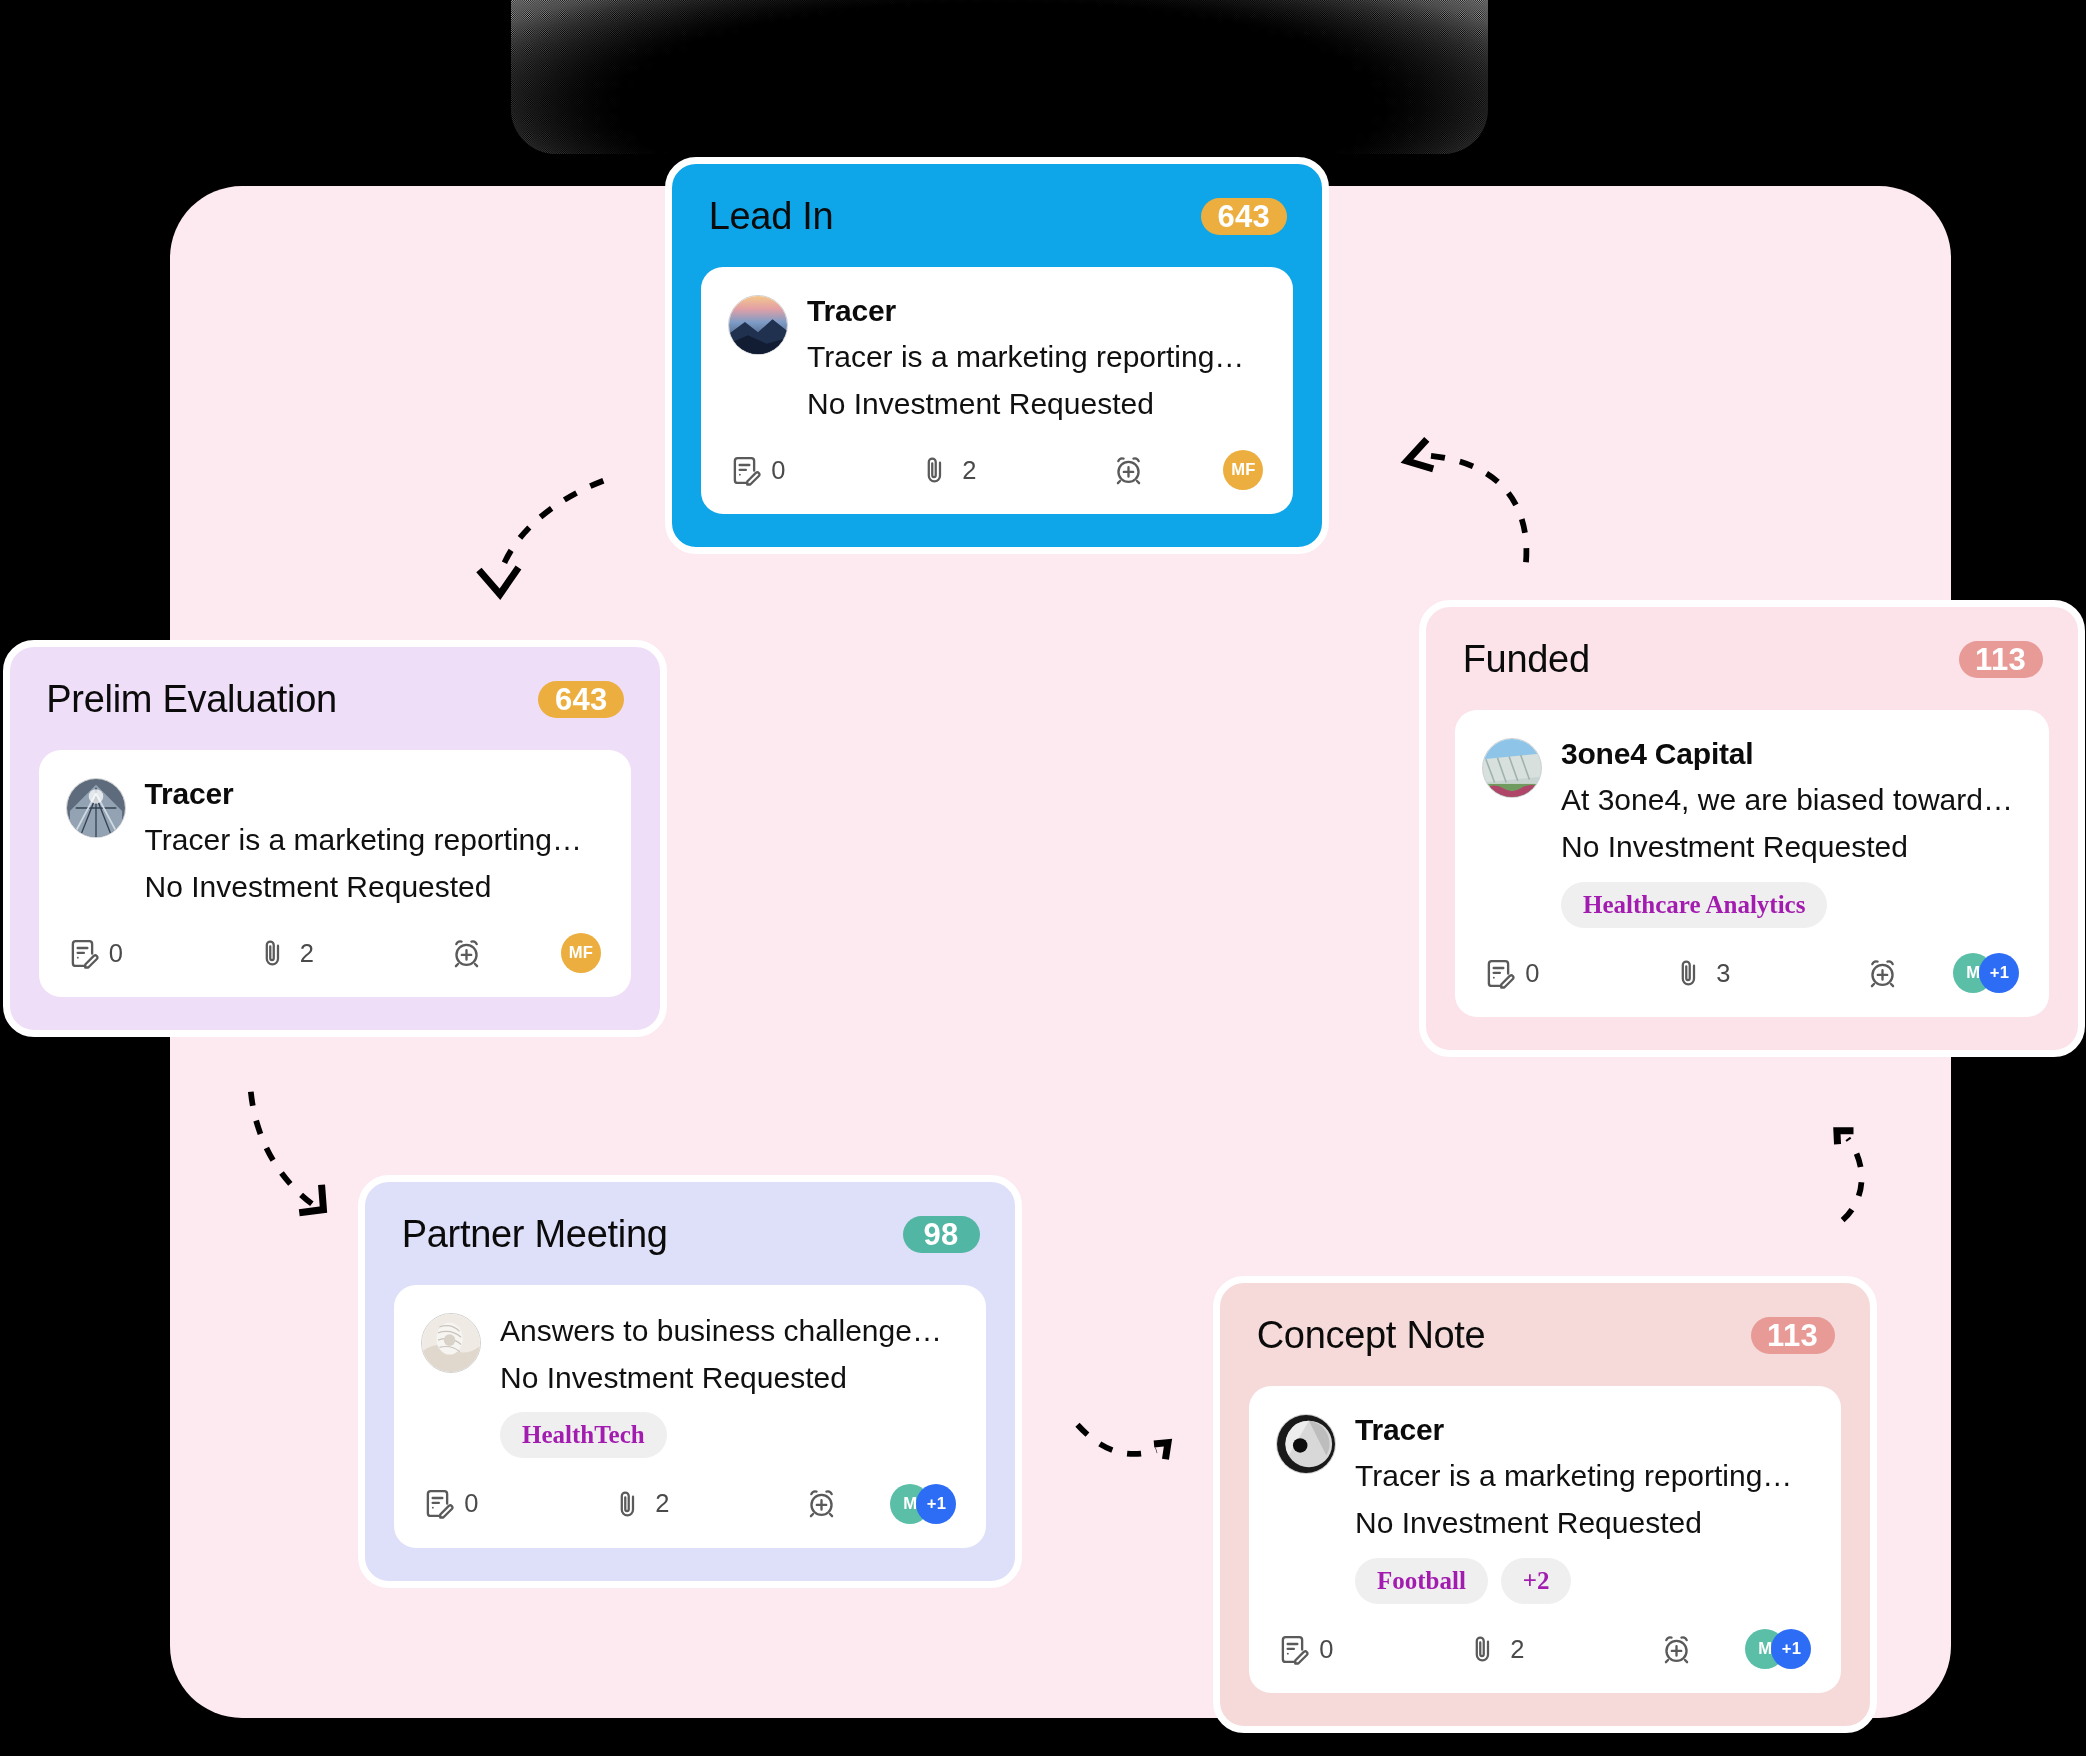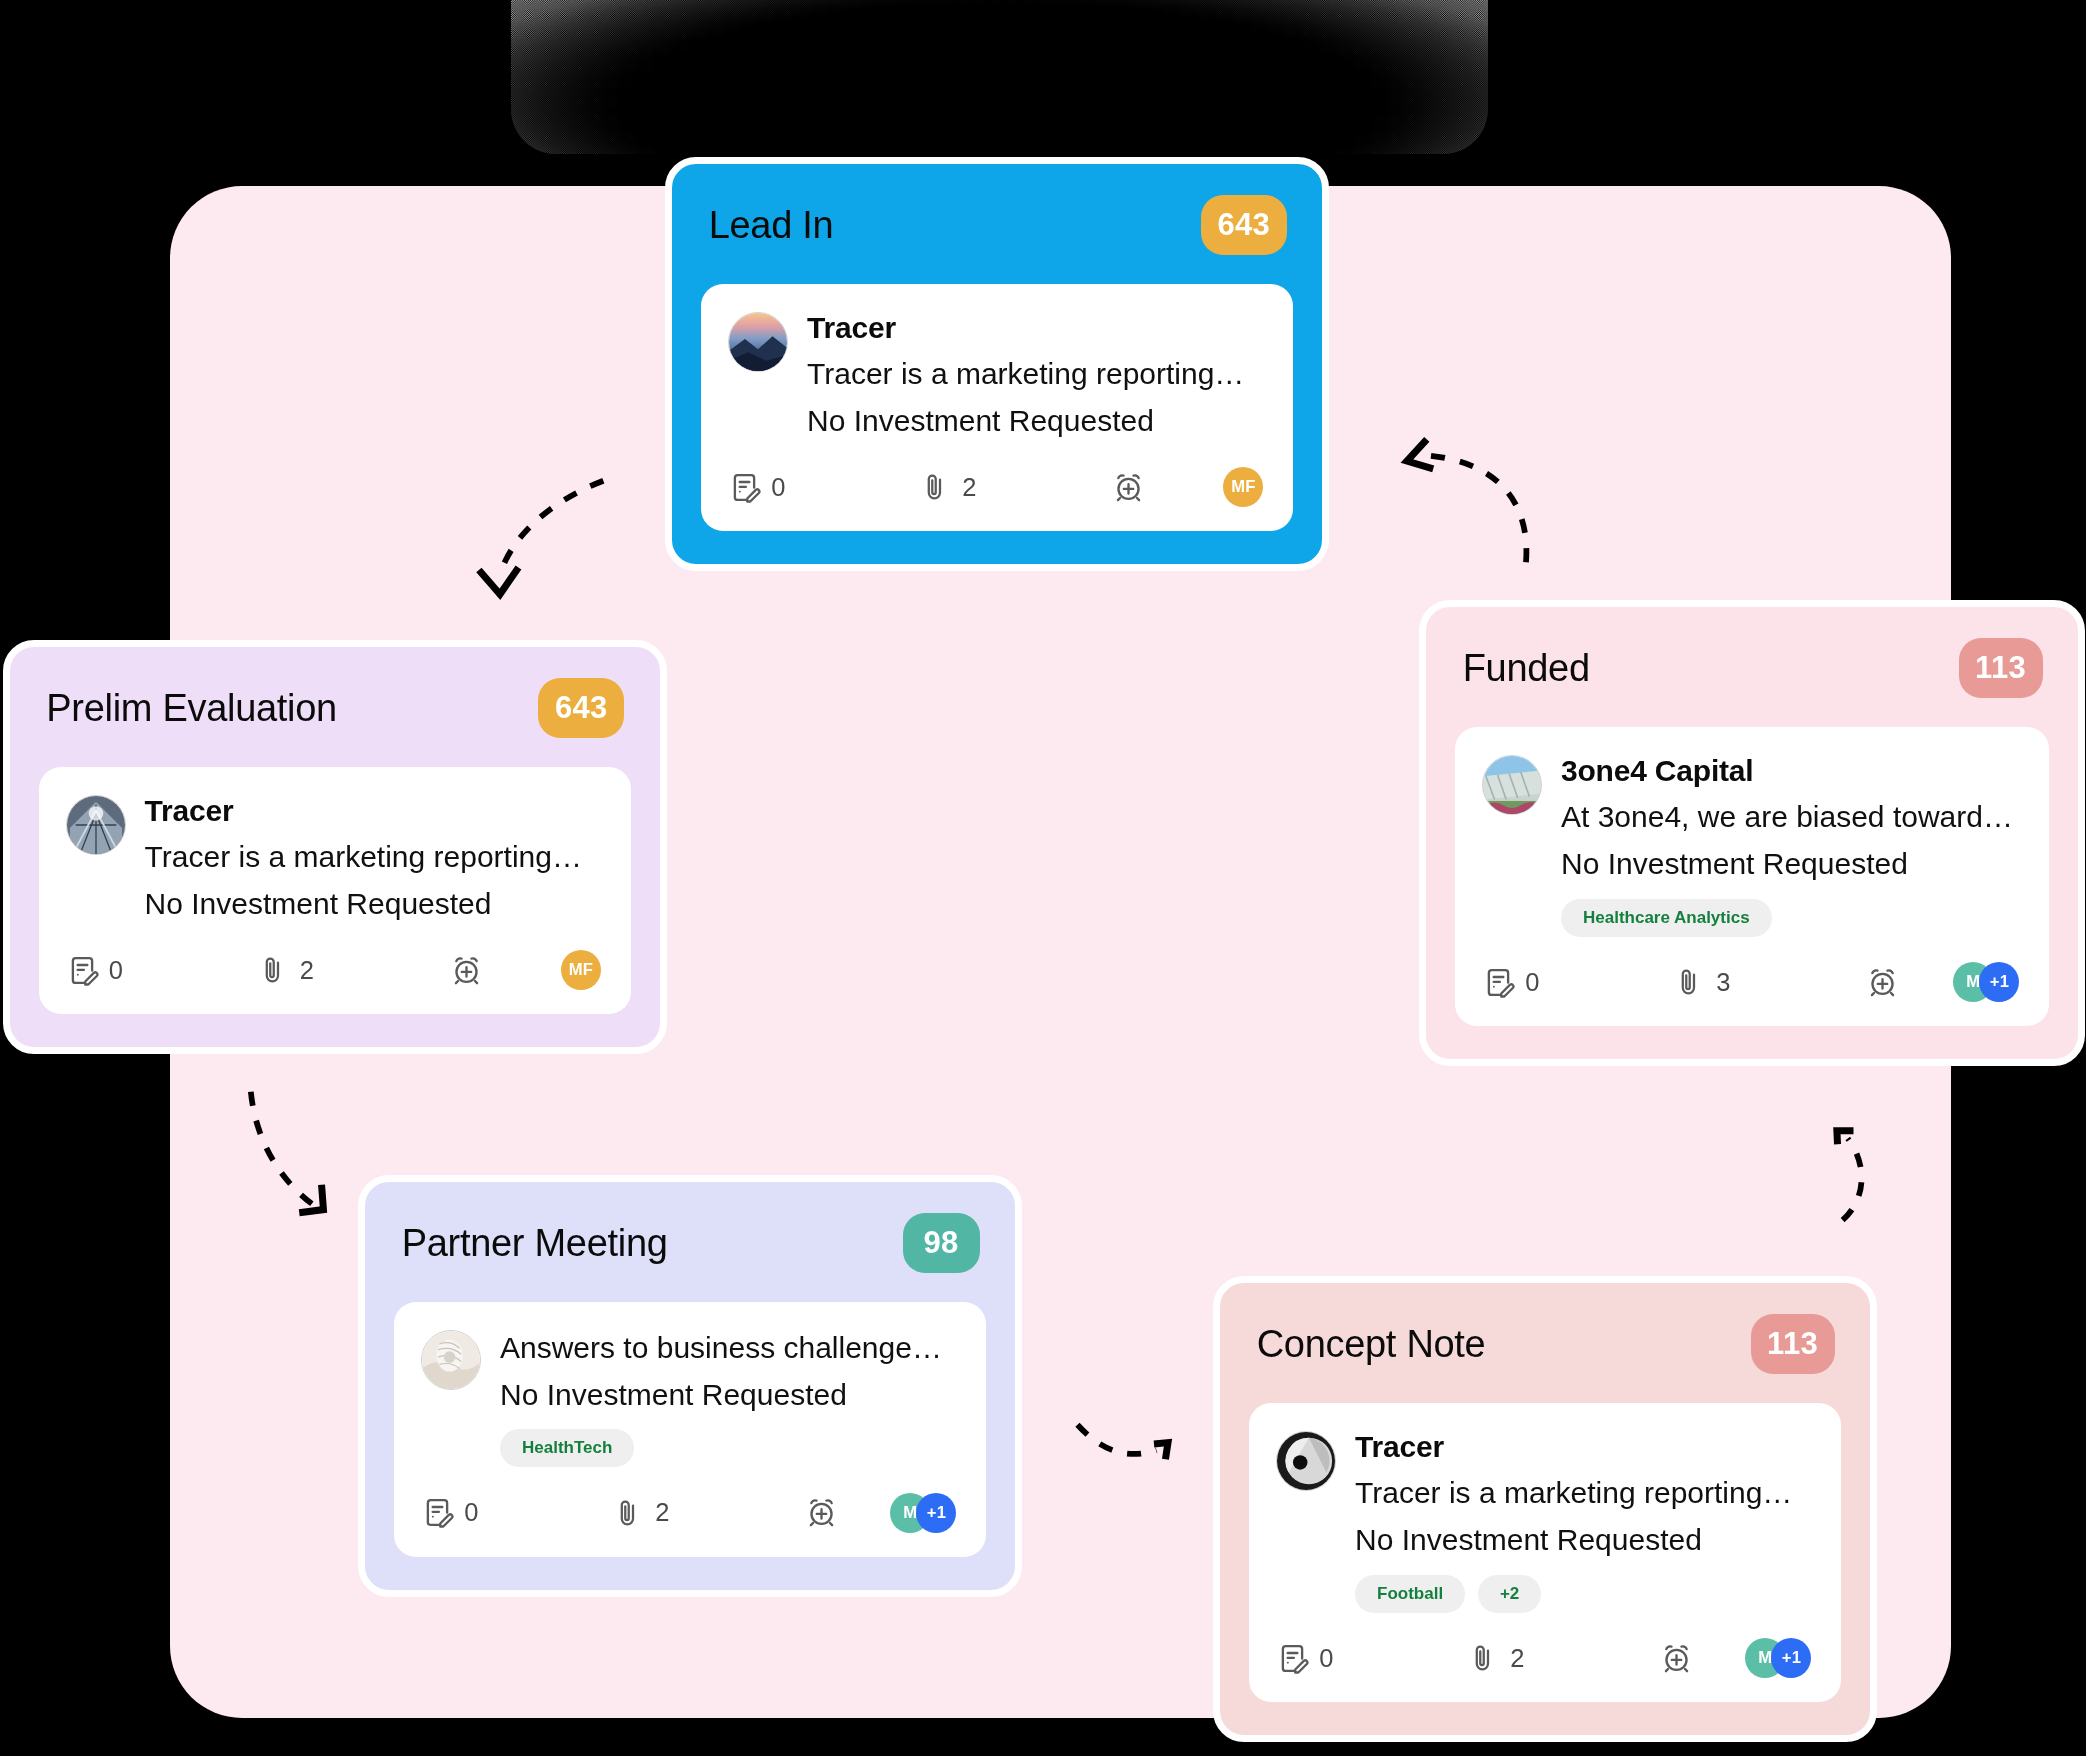--- a/index.html
+++ b/index.html
@@ -46,21 +46,21 @@
   }
   .col-head {
     display: flex; align-items: center; justify-content: space-between;
     gap: 15.3px; margin-bottom: 29px; padding: 0 6.4px 0 7.7px;
   }
   .col-title {
     font-size: 38px; font-weight: 400; color: #0b0b0b;
     letter-spacing: -0.3px; white-space: nowrap;
   }
   .count-badge {
-    min-width: 77px; height: 60px; border-radius: 22px;
+    min-width: 77px; height: 37px; border-radius: 22px;
     display: flex; align-items: center; justify-content: center;
     color: #fff; font-size: 31px; font-weight: 700; padding: 0 16.6px;
     letter-spacing: 0.3px;
   }
 
   
   .deal {
     background: #fff; border-radius: 22px; padding: 25.5px 27px 24px 27px;
   }
   .deal-top { display: flex; gap: 19px; }
@@ -74,23 +74,24 @@
     font-size: 30px; font-weight: 700; color: #0b0b0b;
     line-height: 1.18; margin-bottom: 9px; letter-spacing: -0.2px;
   }
   .deal-desc, .deal-inv {
     font-size: 30px; color: #101010; line-height: 1.36; white-space: nowrap;
     overflow: hidden; text-overflow: ellipsis;
   }
   .deal-desc { margin-bottom: 6.4px; }
   .tags { display: flex; gap: 12.8px; margin-top: 14px; flex-wrap: wrap; }
   .tag {
-    background: #EFEFEF; color: #15803d; border-radius: 25.5px;
-    padding: 9px 22px; font-size: 17px; font-weight: 600;
+    background: #EFEFEF; color: #a21caf; border-radius: 25.5px;
+    padding: 9px 22px; font-size: 25px; font-weight: 600;
     white-space: nowrap;
+    font-family: Liberation Serif, serif;
   }
   .deal-foot {
     display: flex; align-items: center; margin-top: 25.5px; padding-right: 2.6px;
   }
   .metric { display: flex; align-items: center; gap: 10.2px; }
   .metric svg { display: block; }
   .metric-val { font-size: 25.5px; color: #4a4a4a; font-weight: 500; }
   .spacer { flex: 1 1 auto; }
   .people { display: flex; align-items: center; }
   .pill-av {

